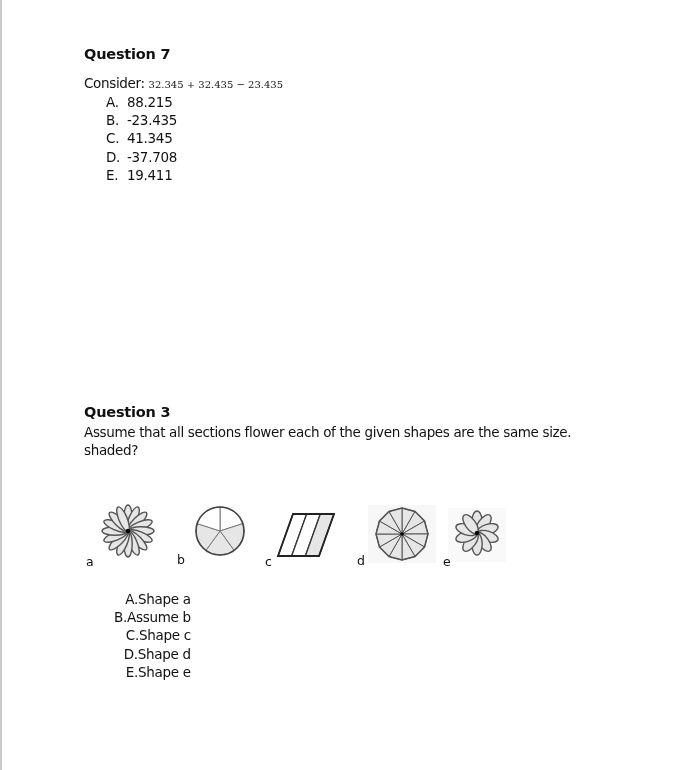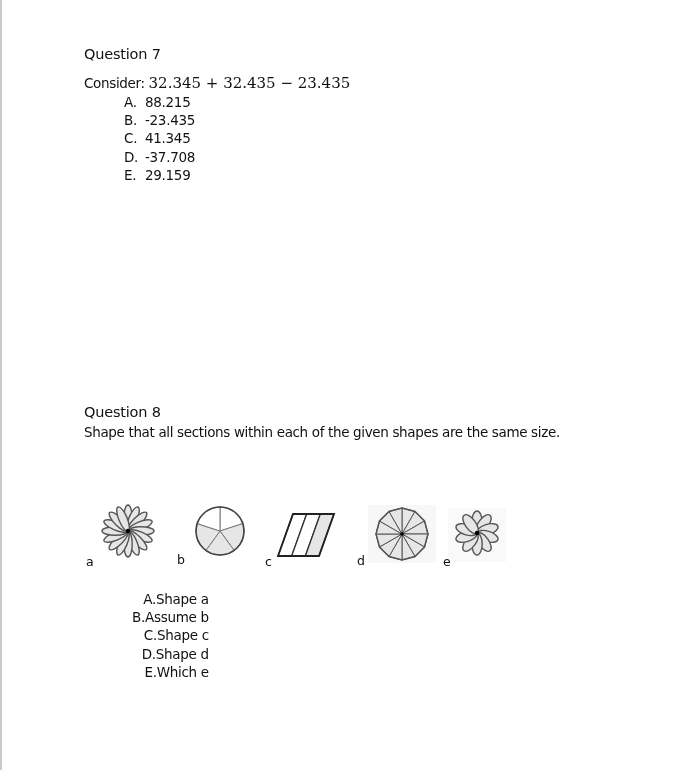--- a/index.html
+++ b/index.html
@@ -1,49 +1,50 @@
 <!DOCTYPE html>
 <html><head>
 <meta charset="utf-8">
 <style>
   html, body { margin: 0; padding: 0; }
   body {
     width: 700px; height: 770px; background: #ffffff; position: relative; overflow: hidden;
     font-family: "DejaVu Sans", sans-serif; color: #111;
   }
   .left-border { position: absolute; left: 0; top: 0; width: 2px; height: 770px; background: #c9cccc; }
-  .q-title { position: absolute; font-weight: normal; font-size: 14.5px; letter-spacing: -0.2px; }
+  .q-title { position: absolute; font-weight: bold; font-size: 14.5px; letter-spacing: -0.2px; }
   .q-text { position: absolute; font-size: 13.5px; letter-spacing: -0.35px; line-height: 18px; }
-  .math { font-family: "DejaVu Serif", serif; font-size: 15px; letter-spacing: 0; }
+  .math { font-family: "DejaVu Serif", serif; font-size: 10px; letter-spacing: 0; }
   .options { position: absolute; font-size: 13.5px; letter-spacing: -0.3px; line-height: 18.2px; margin: 0; padding: 0; list-style: none; }
-  .options li { white-space: nowrap; margin-left: 18px; }
+  .options li { white-space: nowrap; }
   .options .letter { display: inline-block; width: 21px; }
   .figure { position: absolute; }
   .fig-label { position: absolute; font-size: 12.5px; }
 </style>
 </head>
 <body>
 
 <div class="left-border"></div>
 
 <div class="q-title" style="left:84px; top:46px;">Question 7</div>
 <div class="q-text" style="left:84px; top:74px;">
   <span>Consider: </span><span class="math">32.345 + 32.435 − 23.435</span>
 </div>
 <ul class="options" style="left:106px; top:93px;">
   <li><span class="letter">A.</span><span>88.215</span></li>
   <li><span class="letter">B.</span><span>-23.435</span></li>
   <li><span class="letter">C.</span><span>41.345</span></li>
   <li><span class="letter">D.</span><span>-37.708</span></li>
-  <li><span class="letter">E.</span><span>29.159</span></li>
+  <li><span class="letter">E.</span><span>19.411</span></li>
 </ul>
 
-<div class="q-title" style="left:84px; top:404px;">Question 8</div>
+<div class="q-title" style="left:84px; top:404px;">Question 3</div>
 <div class="q-text" style="left:84px; top:423px;">
-  <div>Shape that all sections within each of the given shapes are the same size.</div>
+  <div>Assume that all sections flower each of the given shapes are the same size.</div>
+  <div>shaded?</div>
 </div>
 
 <svg class="figure" id="fig-a" style="left:98px; top:503px;" width="60" height="56" viewBox="0 0 60 56">
     <ellipse cx="30" cy="15" rx="4.2" ry="13" transform="rotate(0 30 28)" fill="#e6e6e6" stroke="#555555" stroke-width="1.4"></ellipse>
     <ellipse cx="30" cy="15" rx="4.2" ry="13" transform="rotate(22.5 30 28)" fill="#e6e6e6" stroke="#555555" stroke-width="1.4"></ellipse>
     <ellipse cx="30" cy="15" rx="4.2" ry="13" transform="rotate(45 30 28)" fill="#e6e6e6" stroke="#555555" stroke-width="1.4"></ellipse>
     <ellipse cx="30" cy="15" rx="4.2" ry="13" transform="rotate(67.5 30 28)" fill="#e6e6e6" stroke="#555555" stroke-width="1.4"></ellipse>
     <ellipse cx="30" cy="15" rx="4.2" ry="13" transform="rotate(90 30 28)" fill="#e6e6e6" stroke="#555555" stroke-width="1.4"></ellipse>
     <ellipse cx="30" cy="15" rx="4.2" ry="13" transform="rotate(112.5 30 28)" fill="#e6e6e6" stroke="#555555" stroke-width="1.4"></ellipse>
     <ellipse cx="30" cy="15" rx="4.2" ry="13" transform="rotate(135 30 28)" fill="#e6e6e6" stroke="#555555" stroke-width="1.4"></ellipse>
@@ -111,14 +112,14 @@
     <ellipse cx="29" cy="14" rx="5.2" ry="11" transform="rotate(324 29 25)" fill="#e6e6e6" stroke="#555555" stroke-width="1.4"></ellipse>
     <circle cx="29" cy="25" r="2.2" fill="#000"></circle>
   </svg>
 <div class="fig-label" style="left:443px; top:554px;">e</div>
 
 <ul class="options" style="left:106px; top:590px;text-align:right;">
   <li><span class="letter">A.</span><span>Shape a</span></li>
   <li><span class="letter">B.</span><span>Assume b</span></li>
   <li><span class="letter">C.</span><span>Shape c</span></li>
   <li><span class="letter">D.</span><span>Shape d</span></li>
-  <li><span class="letter">E.</span><span>Which e</span></li>
+  <li><span class="letter">E.</span><span>Shape e</span></li>
 </ul>
 
 </body></html>

